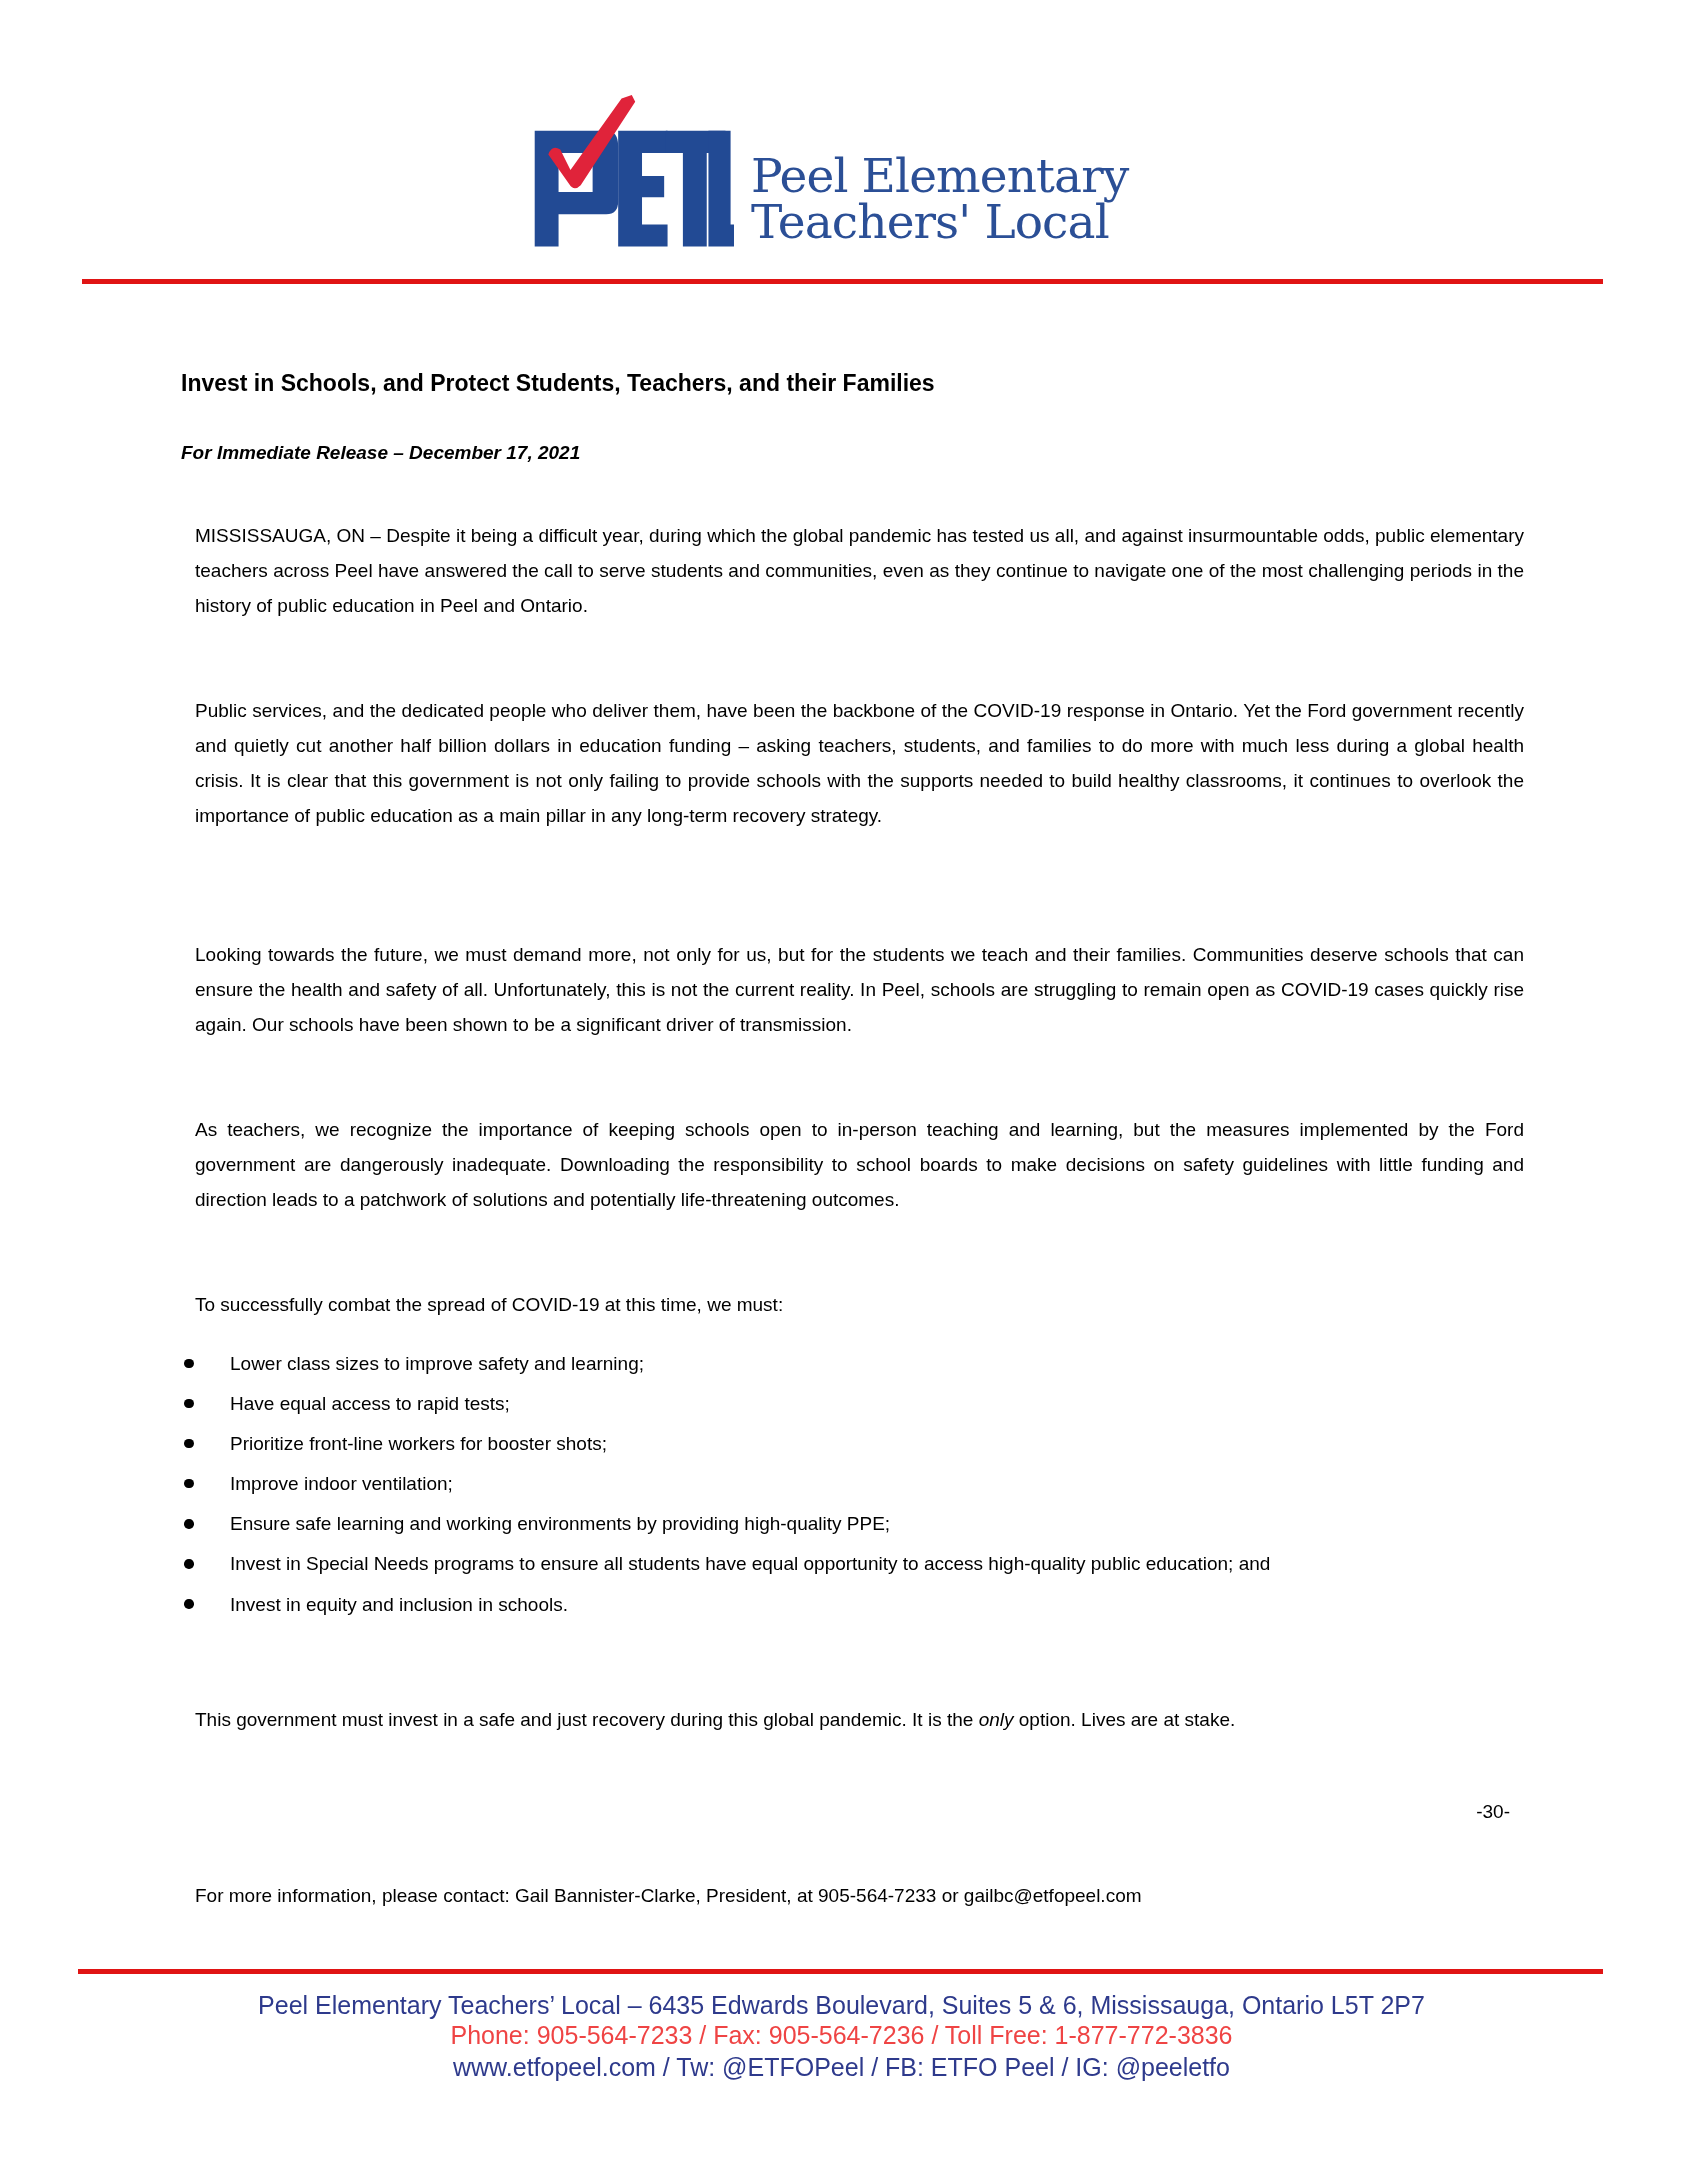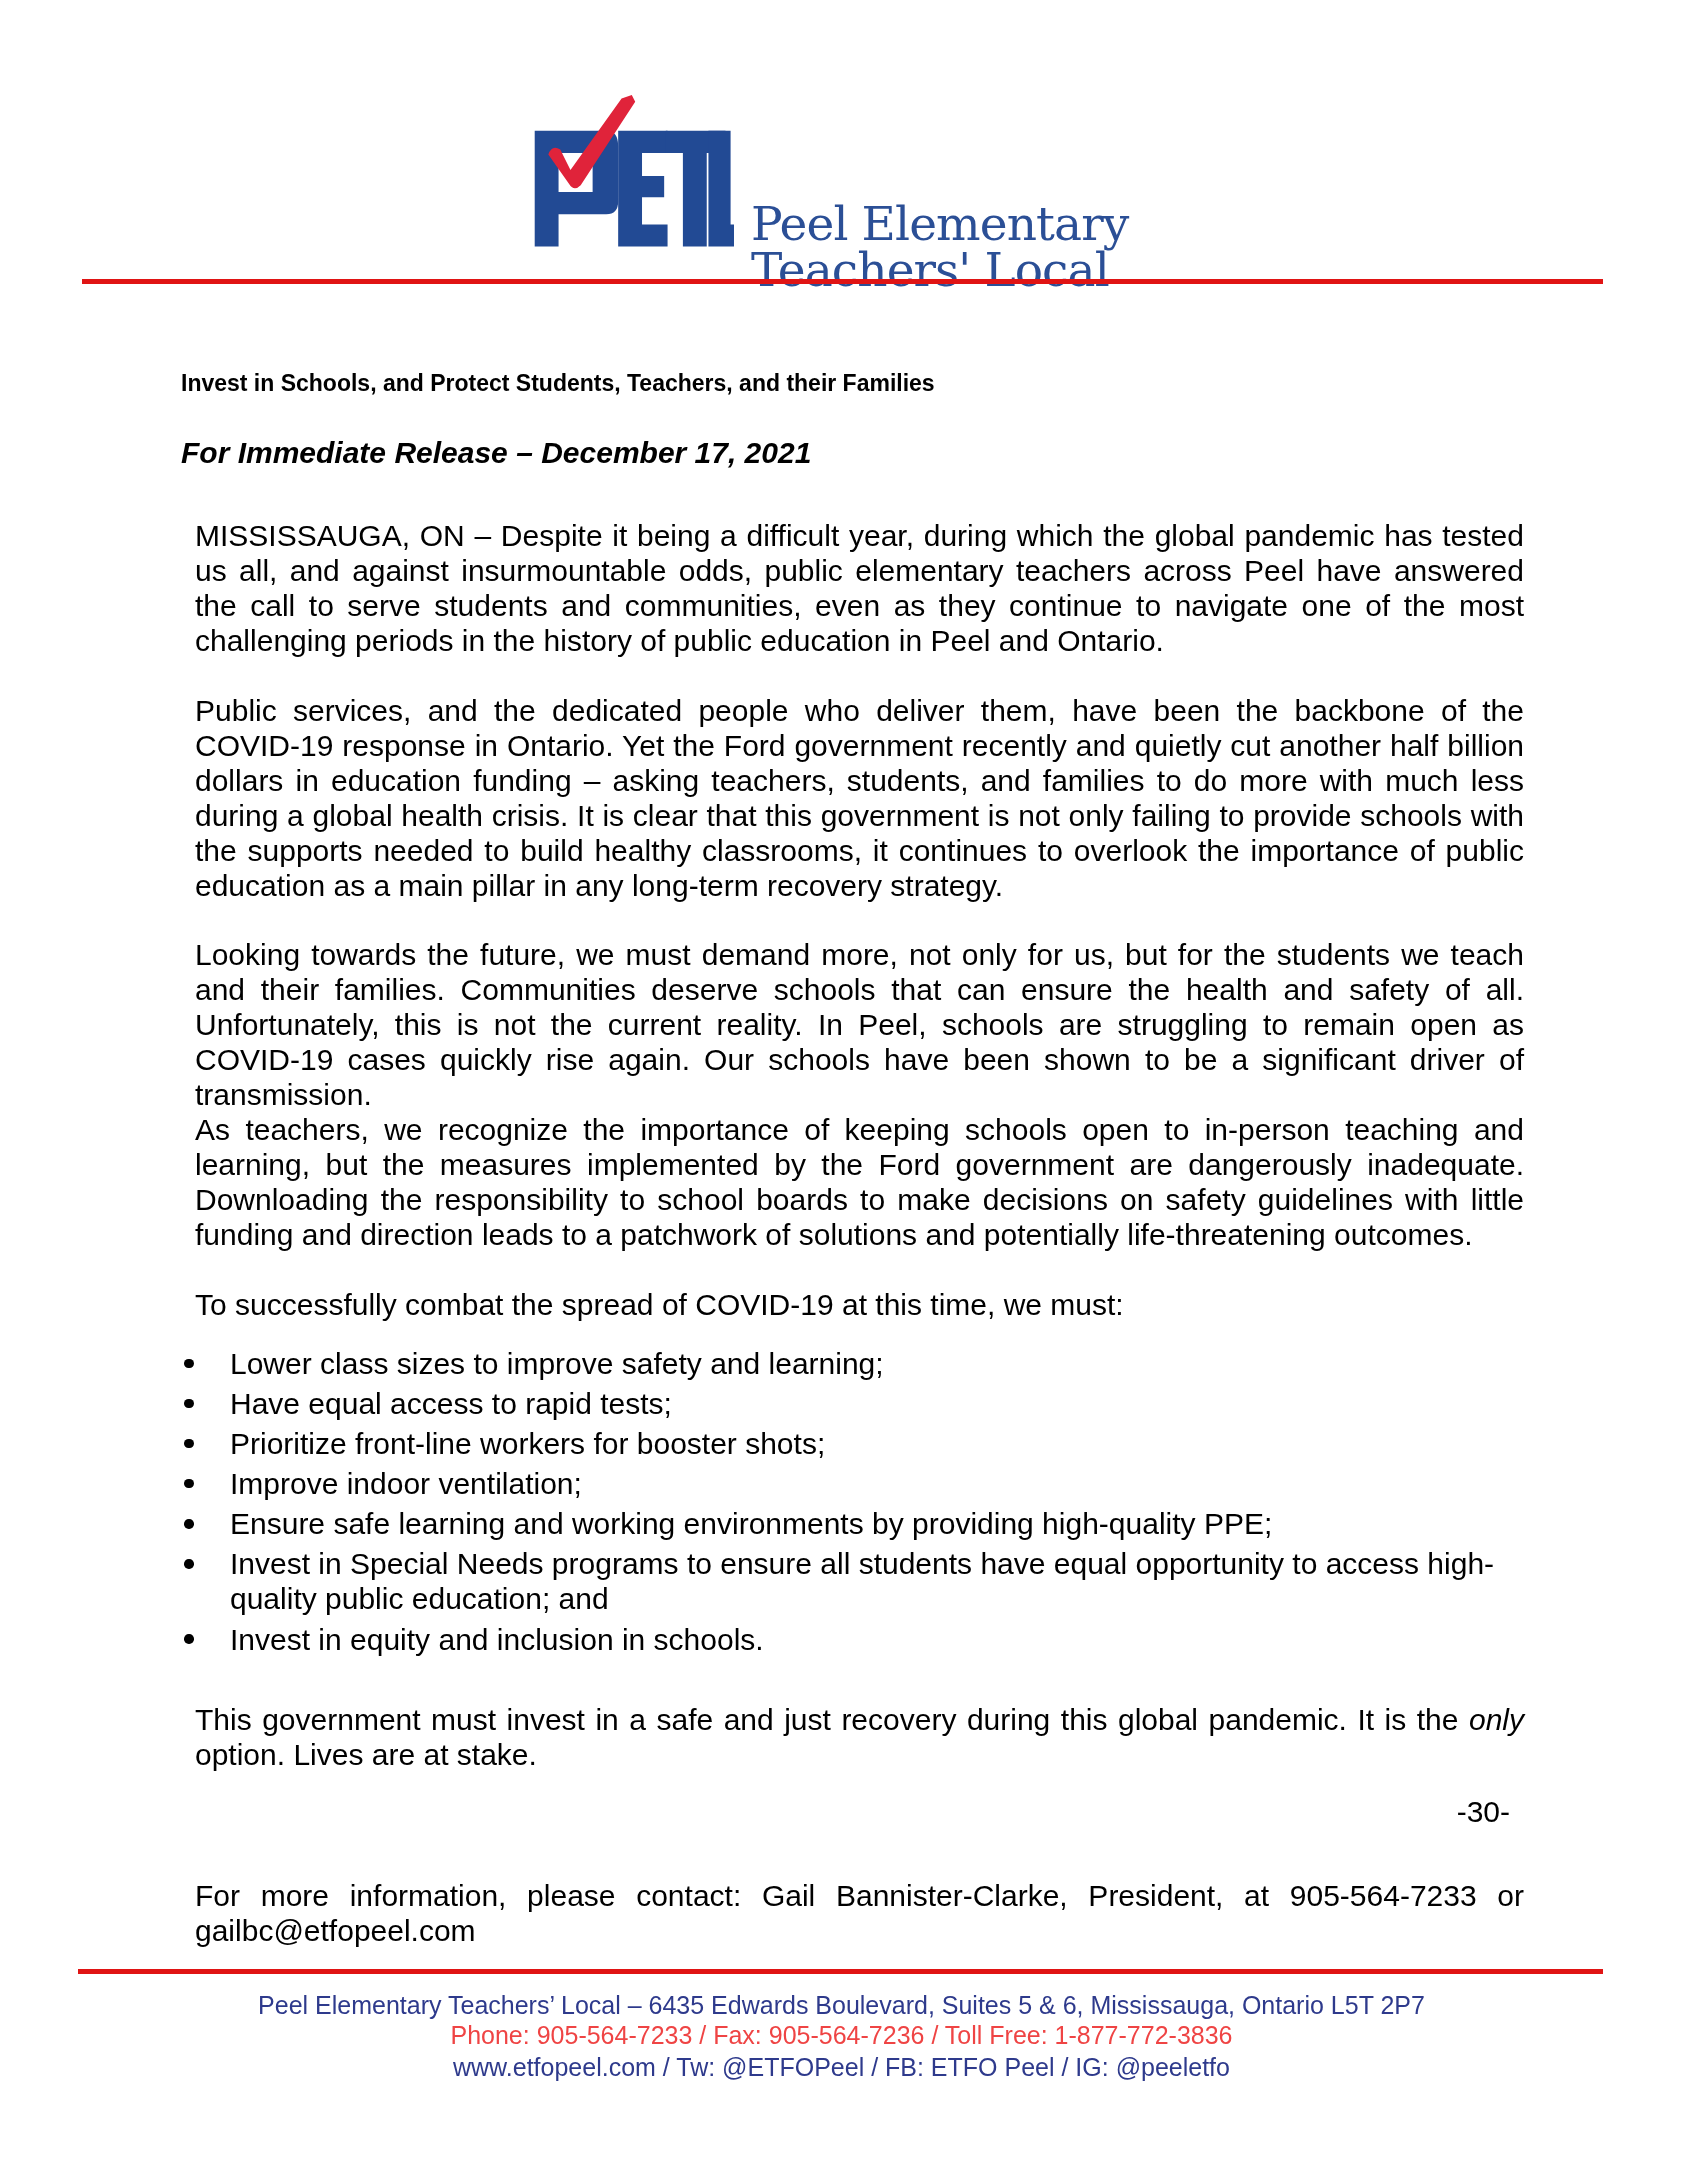--- a/index.html
+++ b/index.html
@@ -2,28 +2,28 @@
 <html style="font-size:13.6px"><head>
 <meta charset="utf-8">
 <style>
   html, body { margin: 0; padding: 0; background: #ffffff; }
   body { width: 1685px; height: 2181px; position: relative; overflow: hidden;
          font-family: "Liberation Sans", sans-serif; color: #000; }
 
   
   #logo-mark { position: absolute; left: 533px; top: 95px; width: 201px; height: 155px; }
   #logo-text { position: absolute; left: 751px; top: 153px; font-family: "DejaVu Serif", "Liberation Serif", serif;
-               color: #2b4f96; font-size: 47px; line-height: 46px; letter-spacing: -0.9px; margin-top: 48px; }
+               color: #2b4f96; font-size: 47px; line-height: 46px; letter-spacing: -0.9px; }
   #logo-text div { white-space: nowrap; }
   .rule { position: absolute; left: 82px; width: 1521px; height: 5.1px; background: #e01414; }
   #top-rule { top: 279px; }
   #footer-rule { top: 1969px; left: 78px; width: 1525px; }
 
   
-  .body-col { position: absolute; left: 181px; width: 1329px; font-size: 30px; line-height: 35px; }
+  .body-col { position: absolute; left: 181px; width: 1329px; font-size: 19px; line-height: 35px; }
   .para { text-align: justify; margin: 14px; }
   #headline { top: 366px; font-weight: bold; font-size: 23px; }
   #release { top: 435px; font-weight: bold; font-style: italic; }
   #p1 { top: 504px; }
   #p2 { top: 679px; }
   #p3 { top: 923px; }
   #p4 { top: 1098px; }
   #p5 { top: 1273px; }
   #bullets { top: 1346px; }
   #bullets ul { list-style: none; margin: 0; padding: 0; }

